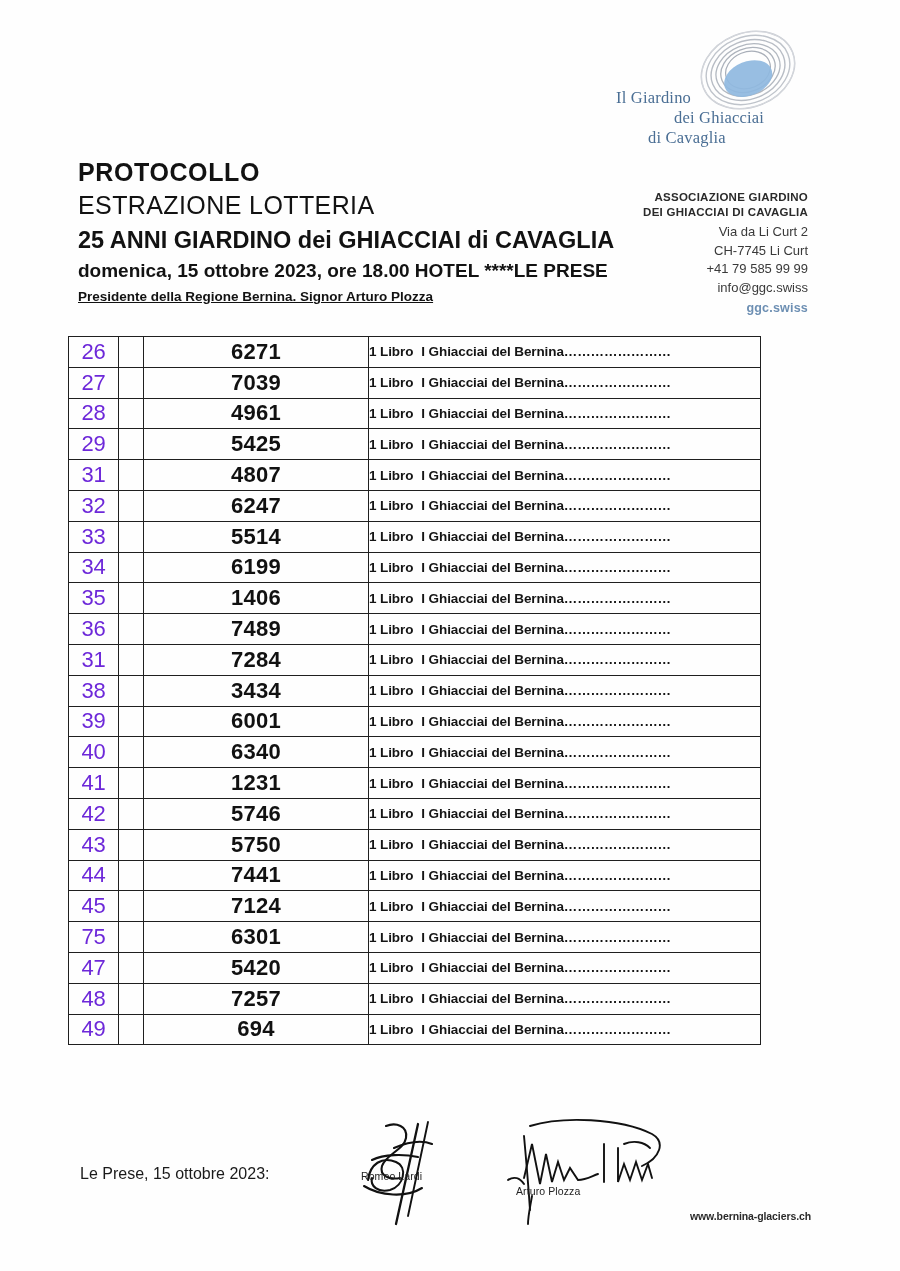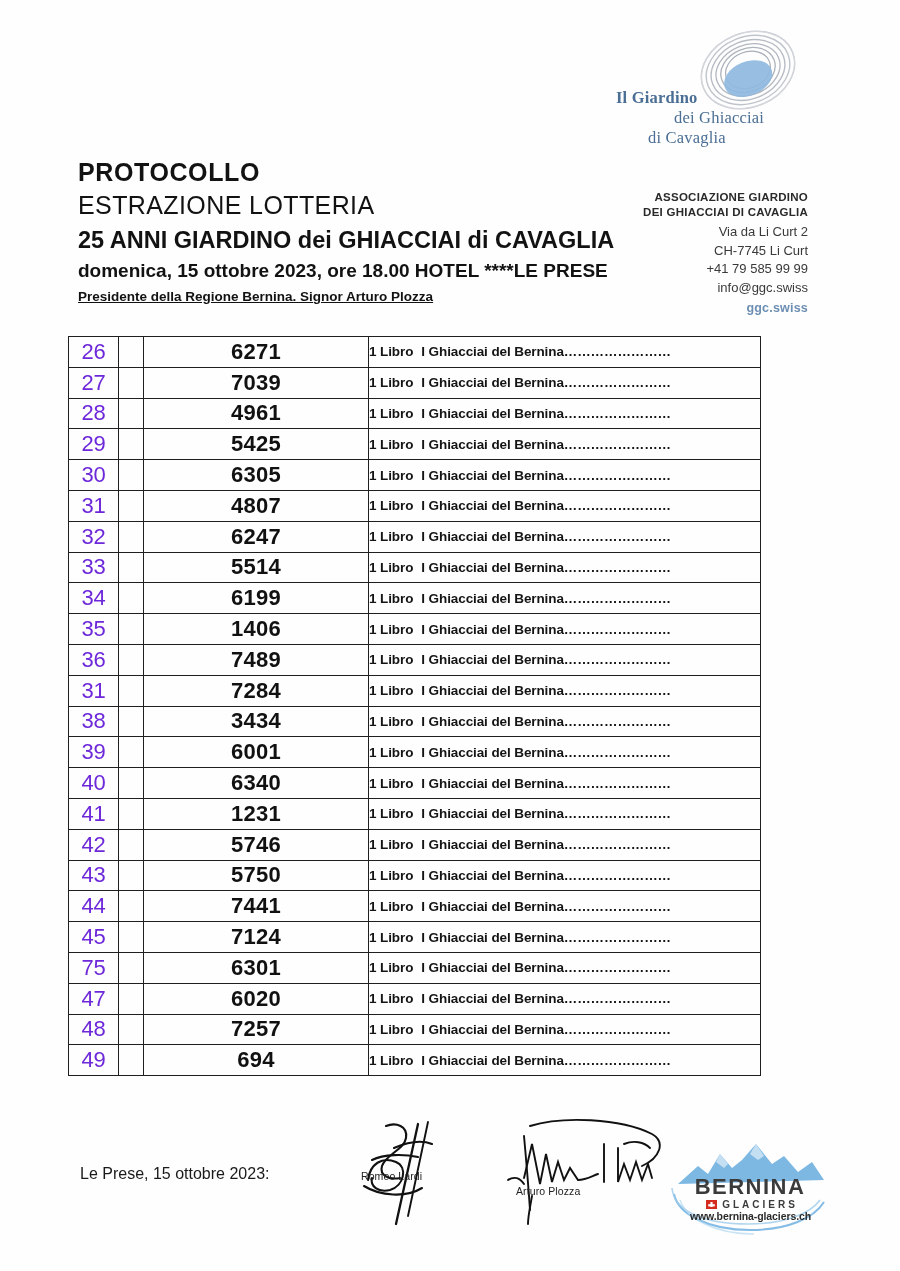--- a/index.html
+++ b/index.html
@@ -36,21 +36,21 @@
     top: 88px;
     right: 92px;
     width: 200px;
     text-align: left;
     font-family: "Liberation Serif", serif;
     color: #4a6e94;
     font-size: 16.5px;
     line-height: 1.22;
     letter-spacing: .2px;
   }
-  .bn-1 { padding-left: 8px; font-weight: bold; }
+  .bn-1 { padding-left: 8px; }
   .bn-2 { padding-left: 66px; }
   .bn-3 { padding-left: 40px; }
 
   
   .titles {
     position: absolute;
     left: 78px;
     top: 156px;
     width: 620px;
   }
@@ -290,26 +290,20 @@
           <td class="cell-num">4961</td>
           <td class="cell-prize"><span class="qty">1 Libro</span><span class="prize-name">I Ghiacciai del Bernina……………………</span></td>
         </tr>
         <tr>
           <td class="cell-idx">29</td>
           <td></td>
           <td class="cell-num">5425</td>
           <td class="cell-prize"><span class="qty">1 Libro</span><span class="prize-name">I Ghiacciai del Bernina……………………</span></td>
         </tr>
         <tr>
-          <td class="cell-idx">30</td>
-          <td></td>
-          <td class="cell-num">6305</td>
-          <td class="cell-prize"><span class="qty">1 Libro</span><span class="prize-name">I Ghiacciai del Bernina……………………</span></td>
-        </tr>
-        <tr>
           <td class="cell-idx">31</td>
           <td></td>
           <td class="cell-num">4807</td>
           <td class="cell-prize"><span class="qty">1 Libro</span><span class="prize-name">I Ghiacciai del Bernina……………………</span></td>
         </tr>
         <tr>
           <td class="cell-idx">32</td>
           <td></td>
           <td class="cell-num">6247</td>
           <td class="cell-prize"><span class="qty">1 Libro</span><span class="prize-name">I Ghiacciai del Bernina……………………</span></td>
@@ -394,21 +388,21 @@
         </tr>
         <tr>
           <td class="cell-idx">75</td>
           <td></td>
           <td class="cell-num">6301</td>
           <td class="cell-prize"><span class="qty">1 Libro</span><span class="prize-name">I Ghiacciai del Bernina……………………</span></td>
         </tr>
         <tr>
           <td class="cell-idx">47</td>
           <td></td>
-          <td class="cell-num">6020</td>
+          <td class="cell-num">5420</td>
           <td class="cell-prize"><span class="qty">1 Libro</span><span class="prize-name">I Ghiacciai del Bernina……………………</span></td>
         </tr>
         <tr>
           <td class="cell-idx">48</td>
           <td></td>
           <td class="cell-num">7257</td>
           <td class="cell-prize"><span class="qty">1 Libro</span><span class="prize-name">I Ghiacciai del Bernina……………………</span></td>
         </tr>
         <tr>
           <td class="cell-idx">49</td>
@@ -445,35 +439,15 @@
         <path d="M24 60 L 32 26 L 40 66 L 46 36 L 52 64 L 58 44 L 64 62 L 70 50 L 78 62 C 86 62, 92 58, 98 56"></path>
         <path d="M104 26 C 104 44, 104 56, 104 64"></path>
         <path d="M118 30 C 118 44, 118 56, 118 64 L 124 46 L 130 62 L 136 44 L 142 62 L 148 46 L 152 60"></path>
         <path d="M124 26 C 134 22, 144 24, 150 30"></path>
         <path d="M32 78 C 30 90, 28 98, 28 106"></path>
       </g>
     </svg>
   </div>
   <div class="sig-label sig-label-2">Arturo Plozza</div>
 
-  <div class="bernina">
-    <svg width="165" height="100" viewBox="0 0 165 100" xmlns="http://www.w3.org/2000/svg">
-
-      <path d="M10 46 L 30 28 L 40 36 L 52 16 L 64 30 L 74 22 L 88 6 L 104 26 L 116 18 L 130 34 L 144 24 L 156 42 Z" fill="#6fb0e0" opacity="0.9"></path>
-      <path d="M52 16 L 60 26 L 56 30 L 48 24 Z" fill="#ffffff" opacity="0.55"></path>
-      <path d="M88 6 L 96 18 L 90 22 L 82 16 Z" fill="#ffffff" opacity="0.55"></path>
-
-      <path d="M6 56 C 10 76, 40 92, 82 92 C 120 92, 146 80, 156 64" fill="none" stroke="#6fb0e0" stroke-width="2" opacity="0.85"></path>
-      <path d="M4 50 C 6 74, 38 86, 80 86 C 116 86, 142 76, 152 62" fill="none" stroke="#9ccbea" stroke-width="1.6" opacity="0.8"></path>
-      <path d="M12 62 C 18 80, 46 96, 86 96" fill="none" stroke="#b6d9f0" stroke-width="1.4" opacity="0.75"></path>
-
-      <text x="82" y="56" text-anchor="middle" font-family="Liberation Sans, sans-serif" font-size="22" font-weight="bold" fill="#3b3b3b" letter-spacing="1.5">BERNINA</text>
-
-      <rect x="38" y="62" width="11" height="9" fill="#d52b1e"></rect>
-      <rect x="42.4" y="64" width="2.2" height="5" fill="#ffffff"></rect>
-      <rect x="40.2" y="66.2" width="6.6" height="2.2" fill="#ffffff"></rect>
-
-      <text x="92" y="70" text-anchor="middle" font-family="Liberation Sans, sans-serif" font-size="10" font-weight="bold" fill="#3b3b3b" letter-spacing="3">GLACIERS</text>
-    </svg>
-  </div>
   <div class="bernina-url">www.bernina-glaciers.ch</div>
 
 </div>
 
 </body></html>

